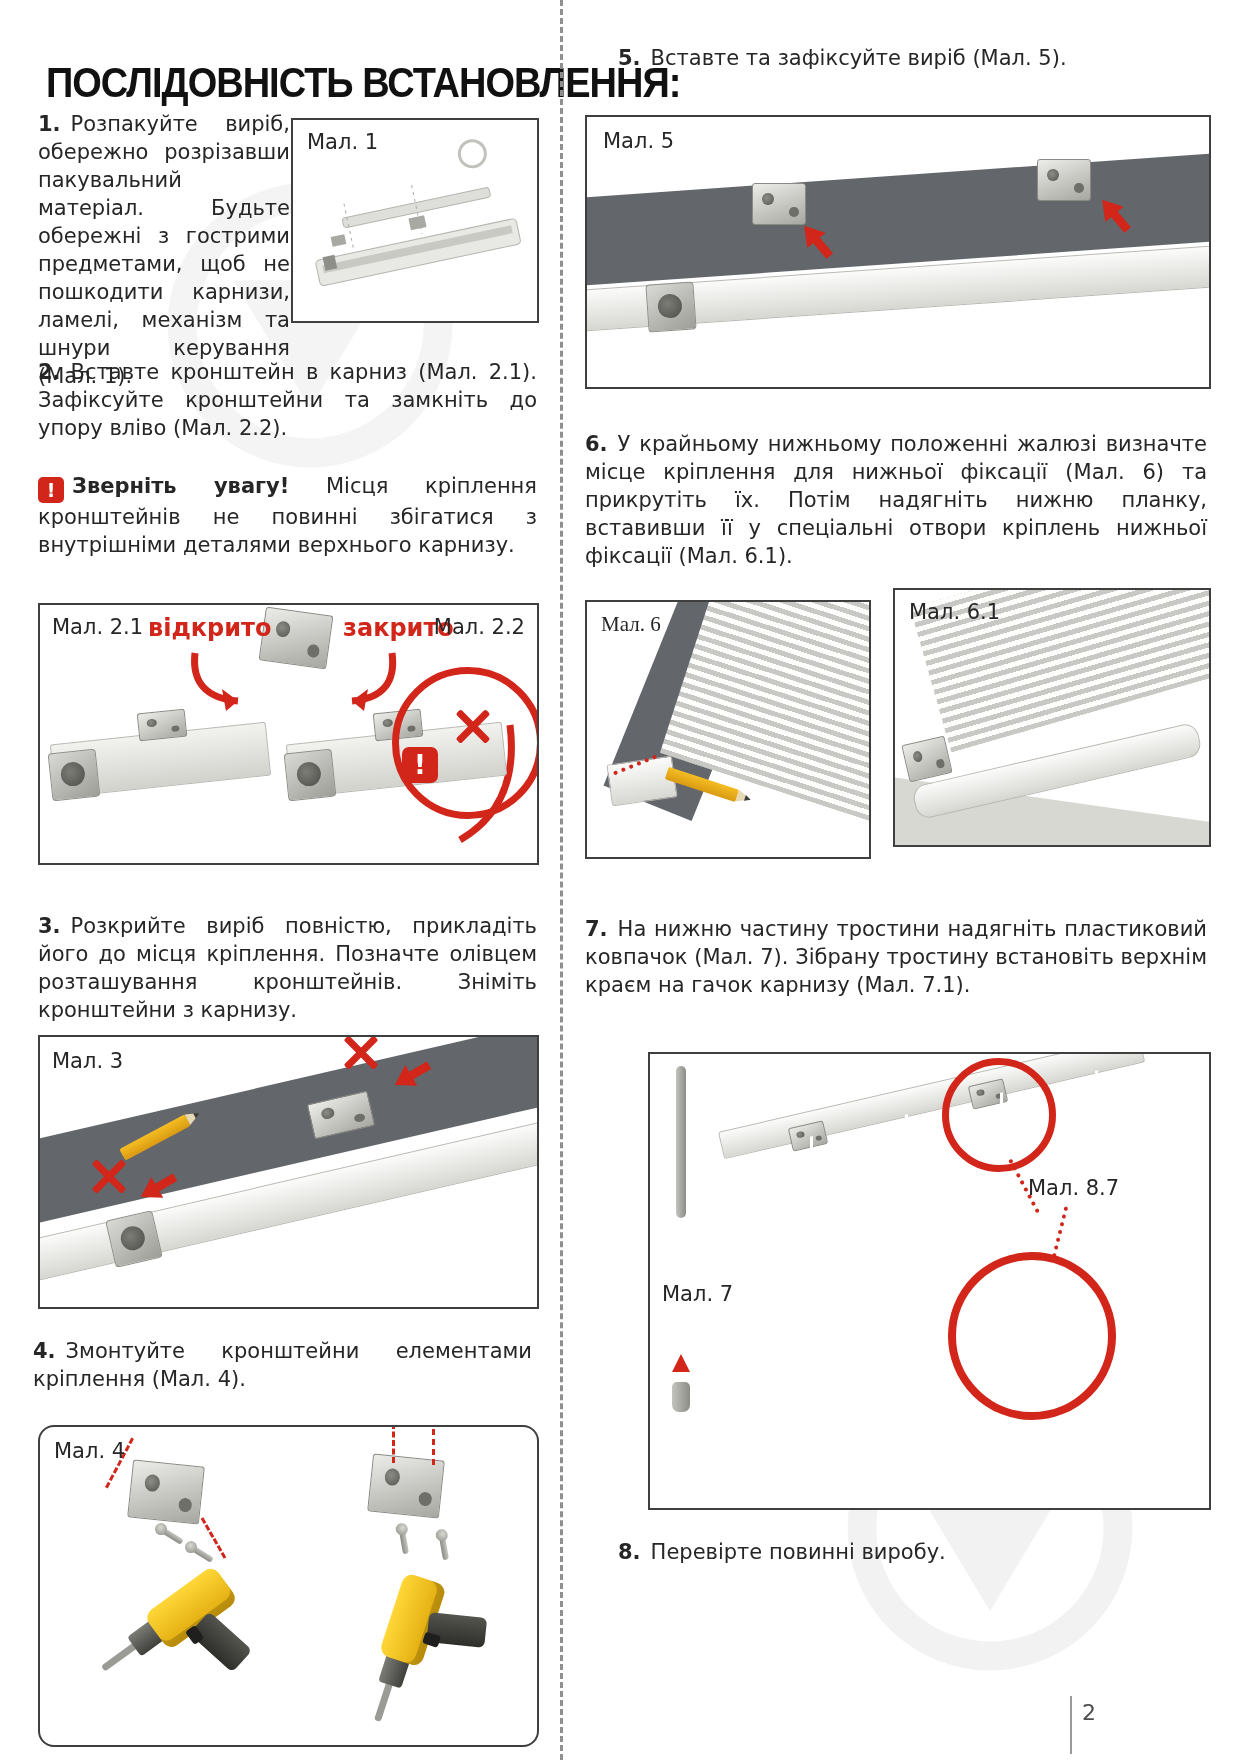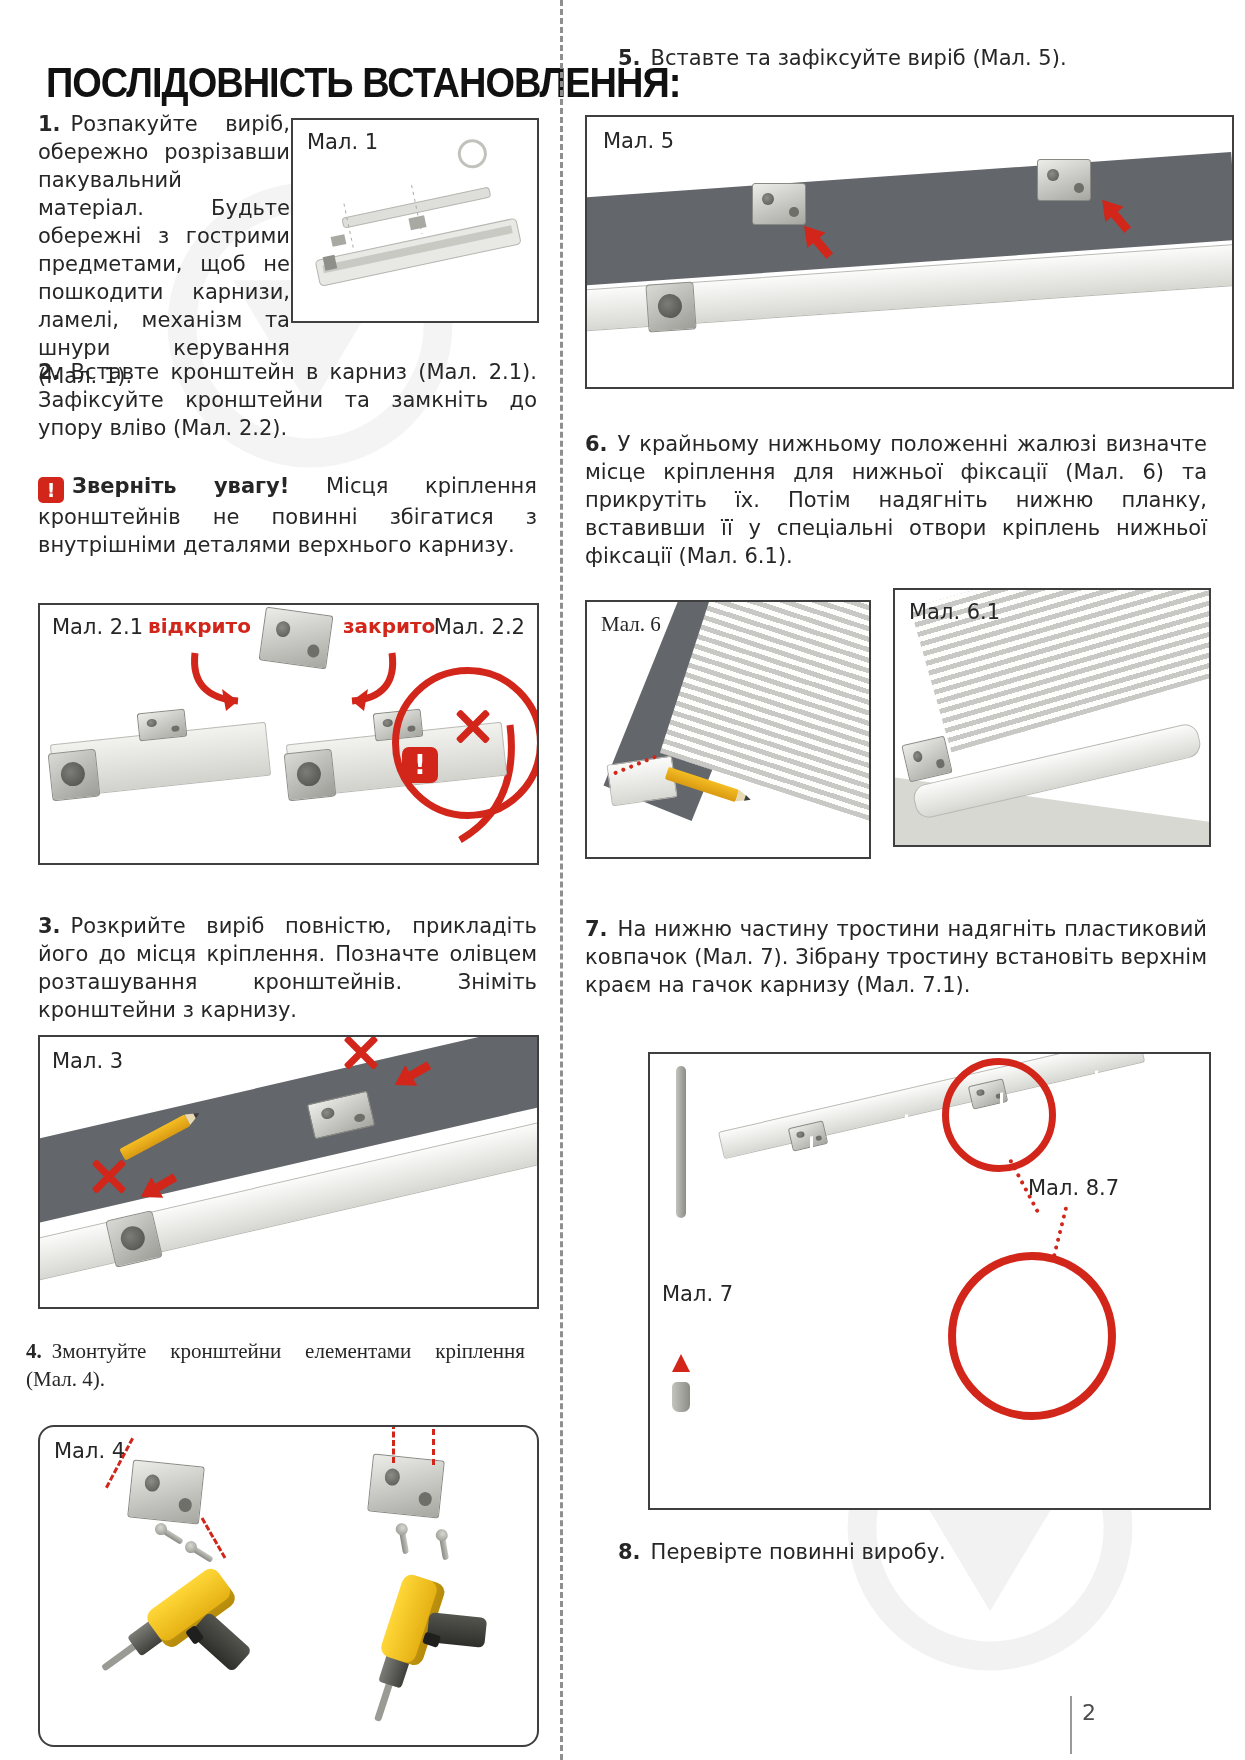--- a/index.html
+++ b/index.html
@@ -11,21 +11,21 @@
   .para{ position:absolute; font-size:21px; line-height:28px; text-align:justify; text-justify:inter-character; }
   .para .num{ font-weight:bold; margin-right:10px; }
   .single{ text-align:left; }
   .title{ position:absolute; left:46px; top:34px; font-family:"Liberation Sans", sans-serif;
           font-weight:800; font-size:38px; letter-spacing:-1px; transform:scaleY(1.12);
           transform-origin:left top; color:#111; white-space:nowrap; }
 
   
   .fig{ position:absolute; border:2px solid var(--line); background:#fff; overflow:hidden; }
   .figlabel{ position:absolute; font-size:21px; color:var(--ink); z-index:5; }
-  .redword{ position:absolute; font-size:20px; font-weight:bold; color:var(--red); z-index:5; }
+  .redword{ position:absolute; font-size:24px; font-weight:bold; color:var(--red); z-index:5; }
 
   
   .band{ position:absolute; background:#63666a; }
   .rail{ position:absolute; background:linear-gradient(#fbfbfa,#d7d7d2); border:1px solid #b9b9b4; border-radius:3px; }
   .slats{ position:absolute; background:repeating-linear-gradient(180deg,#fdfdfc 0 5px,#c8c8c4 5px 10px); }
   .cords{ background-image:repeating-linear-gradient(90deg, rgba(255,255,255,0) 0 92px, #ffffff 92px 95px); }
   .endcap{ position:absolute; width:46px; height:46px; background:linear-gradient(150deg,#d9d9d5,#9d9d98); border:1px solid #8f8f8a; border-radius:4px; }
   .endcap::after{ content:""; position:absolute; left:10px; top:10px; width:24px; height:24px; border-radius:50%;
                   background:radial-gradient(circle at 40% 40%, #7d7d78, #4c4c48); }
   .br{ position:absolute; background:linear-gradient(160deg,#ecece8,#a7a7a2); border:1px solid #8a8a85; border-radius:3px; }
@@ -162,21 +162,21 @@
     <div class="br" style="left:270px; top:60px; width:60px; height:34px; transform:rotate(-13deg);"></div>
     <div class="slats cords" style="left:-20px; top:182px; width:600px; height:160px; transform:rotate(-13deg);"></div>
     <div class="endcap" style="left:70px; top:178px; transform:rotate(-13deg);"></div>
     <div class="cross" style="left:300px; top:-6px;"></div>
     <div class="arr" style="left:352px; top:26px; transform:rotate(150deg);"></div>
     <div class="cross" style="left:48px; top:118px;"></div>
     <div class="arr" style="left:98px; top:138px; transform:rotate(150deg);"></div>
     <div class="pencil" style="left:78px; top:94px; transform:rotate(-28deg);"></div>
   </div>
 
-  <div class="para z" style="left:26px; top:1337px; width:499px;font-family:Liberation Serif, serif;">
+  <div class="para z" style="left:33px; top:1337px; width:499px;">
     <span class="num">4.</span><span>Змонтуйте кронштейни елементами кріплення (Мал. 4).</span>
   </div>
 
   <div class="fig z" style="left:38px; top:1425px; width:497px; height:318px;border-radius:16px;">
     <div class="figlabel" style="left:14px; top:12px;">Мал. 4</div>
     <div class="br" style="left:90px; top:36px; width:70px; height:56px; transform:rotate(6deg);"></div>
     <div class="br" style="left:330px; top:30px; width:70px; height:56px; transform:rotate(6deg);"></div>
     <div class="rdash-v" style="left:78px; top:8px; height:56px; transform:rotate(28deg);"></div>
     <div class="rdash-v" style="left:172px; top:88px; height:46px; transform:rotate(-30deg);"></div>
     <div class="rdash-v" style="left:352px; top:-4px; height:40px;"></div>
@@ -198,21 +198,21 @@
         <div class="body"></div>
         <div class="grip"></div>
         <div class="trig"></div>
     </div>
   </div>
 
   <div class="para single z" style="left:618px; top:44px; width:570px;">
     <span class="num">5.</span><span>Вставте та зафіксуйте виріб (Мал. 5).</span>
   </div>
 
-  <div class="fig z" style="left:585px; top:115px; width:622px; height:270px;padding-left:23px;">
+  <div class="fig z" style="left:585px; top:115px; width:622px; height:270px;">
     <div class="figlabel" style="left:16px; top:12px;">Мал. 5</div>
     <div class="band" style="left:-12px; top:58px; width:660px; height:88px; transform:rotate(-4deg);"></div>
     <div class="br" style="left:165px; top:66px; width:52px; height:40px;"></div>
     <div class="br" style="left:450px; top:42px; width:52px; height:40px;"></div>
     <div class="arr" style="left:210px; top:112px; transform:rotate(-130deg);"></div>
     <div class="arr" style="left:508px; top:86px; transform:rotate(-130deg);"></div>
     <div class="rail" style="left:-12px; top:150px; width:660px; height:40px; transform:rotate(-4deg);"></div>
     <div class="endcap" style="left:60px; top:166px; transform:rotate(-4deg);"></div>
     <div class="slats cords" style="left:40px; top:192px; width:620px; height:110px; transform:rotate(-4deg);"></div>
   </div>

